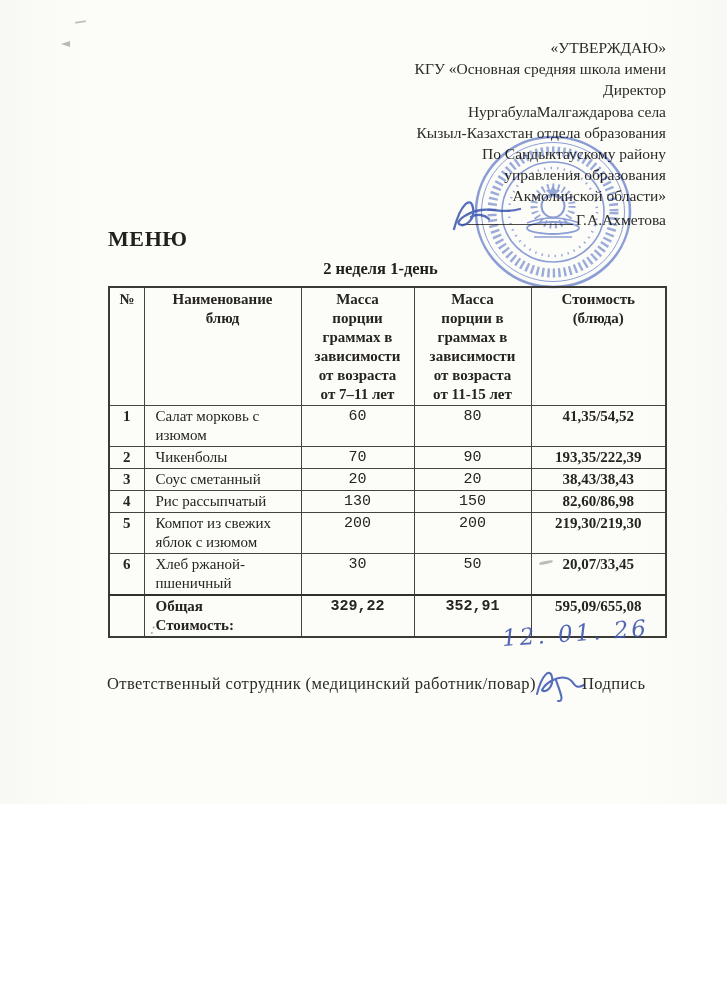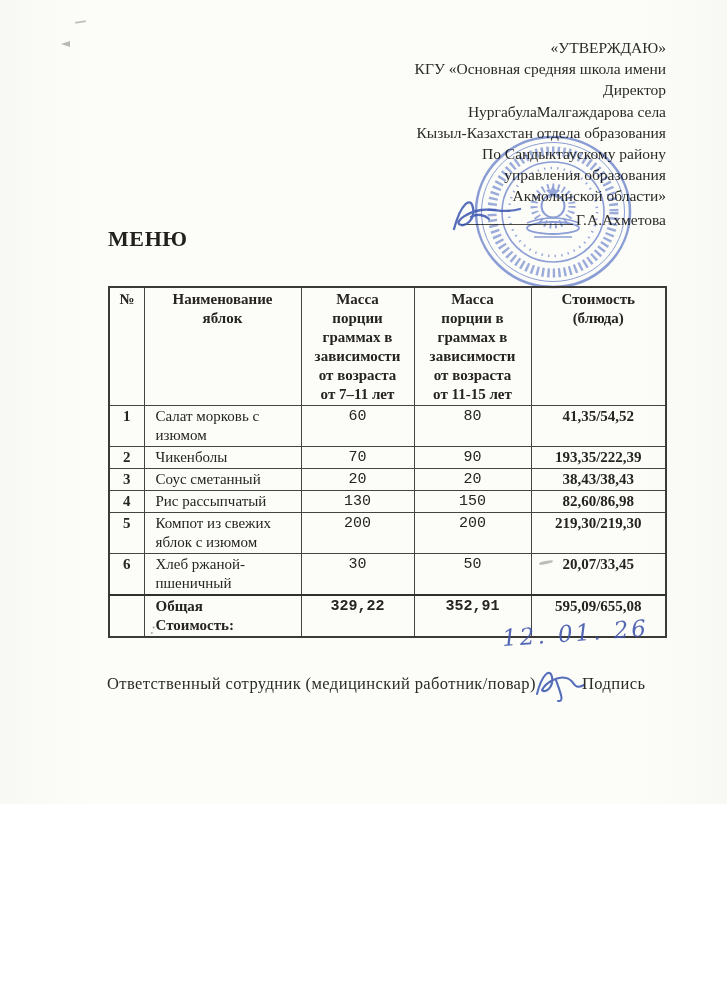--- a/index.html
+++ b/index.html
@@ -127,34 +127,35 @@
   </svg>
 
   <svg class="sig1" viewBox="0 0 80 44" xmlns="http://www.w3.org/2000/svg">
     <g fill="none" stroke="#3a55b0" stroke-width="2.3" stroke-linecap="round" opacity="0.85">
       <path d="M7,36 C14,10 24,3 26,15 C28,27 18,35 12,31 C9,28 20,19 34,17 C48,15 56,21 73,16"></path>
       <path d="M24,24 C30,20 38,22 42,26"></path>
     </g>
   </svg>
 
   <div class="menu-title">МЕНЮ</div>
+  <div class="menu-subtitle">2 неделя 1-день</div>
 
   <table class="menu-table">
     <colgroup>
       <col style="width:35px">
         <col style="width:157px">
         <col style="width:113px">
         <col style="width:117px">
         <col style="width:135px">
     </colgroup>
     <thead>
       <tr>
         <th>№</th>
         <th>Наименование
-яблок</th>
+блюд</th>
         <th>Масса
 порции
 граммах в
 зависимости
 от возраста
 от 7–11 лет</th>
         <th>Масса
 порции в
 граммах в
 зависимости

